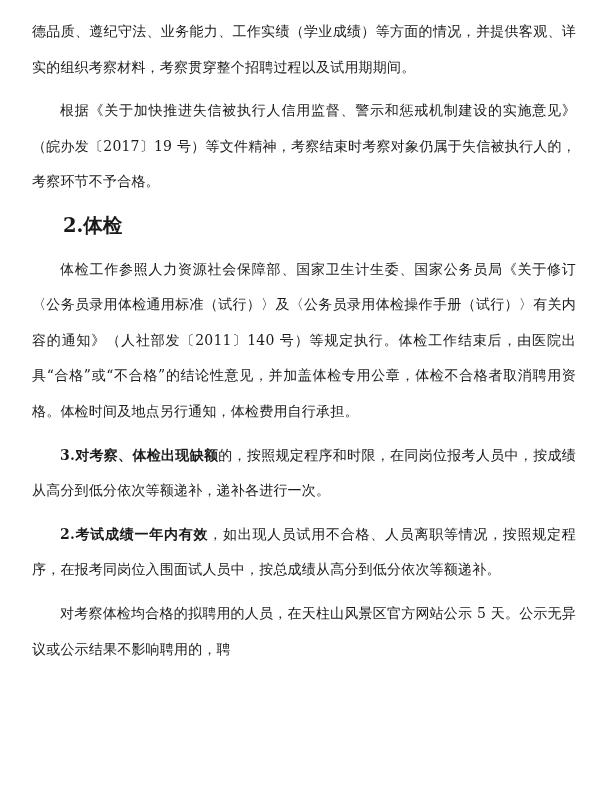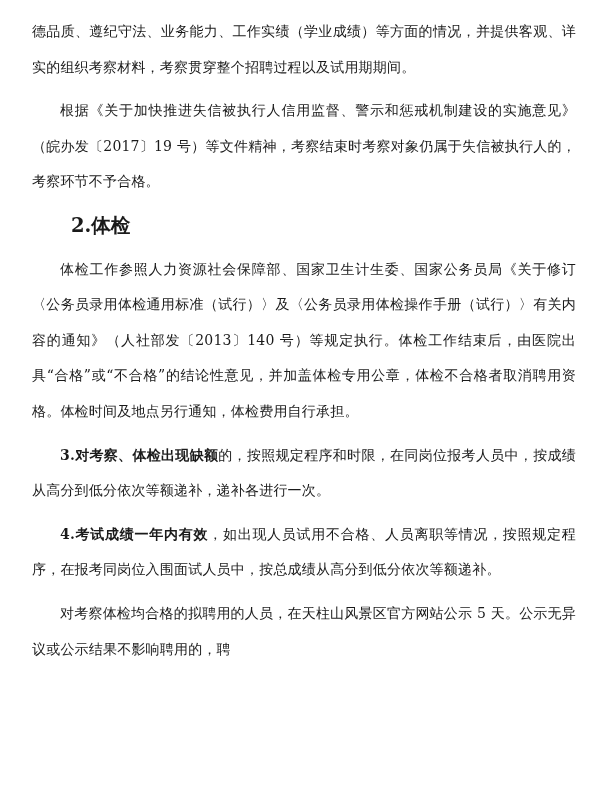--- a/index.html
+++ b/index.html
@@ -33,36 +33,36 @@
     text-indent: 2em;
   }
   .b {
     font-weight: bold;
   }
   .heading {
     font-size: 19.5px;
     line-height: 35.6px;
     font-weight: bold;
     text-indent: 2em;
-    margin: 8px;
+    margin: 0;
   }
 </style>
 </head>
 <body>
 
 <div class="page">
 
   <p class="para">德品质、遵纪守法、业务能力、工作实绩（学业成绩）等方面的情况，并提供客观、详实的组织考察材料，考察贯穿整个招聘过程以及试用期期间。</p>
 
   <p class="para indent">根据《关于加快推进失信被执行人信用监督、警示和惩戒机制建设的实施意见》（皖办发〔2017〕19 号）等文件精神，考察结束时考察对象仍属于失信被执行人的，考察环节不予合格。</p>
 
   <p class="heading">2.体检</p>
 
-  <p class="para indent">体检工作参照人力资源社会保障部、国家卫生计生委、国家公务员局《关于修订〈公务员录用体检通用标准（试行）〉及〈公务员录用体检操作手册（试行）〉有关内容的通知》（人社部发〔2013〕140 号）等规定执行。体检工作结束后，由医院出具“合格”或“不合格”的结论性意见，并加盖体检专用公章，体检不合格者取消聘用资格。体检时间及地点另行通知，体检费用自行承担。</p>
+  <p class="para indent">体检工作参照人力资源社会保障部、国家卫生计生委、国家公务员局《关于修订〈公务员录用体检通用标准（试行）〉及〈公务员录用体检操作手册（试行）〉有关内容的通知》（人社部发〔2011〕140 号）等规定执行。体检工作结束后，由医院出具“合格”或“不合格”的结论性意见，并加盖体检专用公章，体检不合格者取消聘用资格。体检时间及地点另行通知，体检费用自行承担。</p>
 
   <p class="para indent"><span class="b">3.对考察、体检出现缺额</span><span>的，按照规定程序和时限，在同岗位报考人员中，按成绩从高分到低分依次等额递补，递补各进行一次。</span></p>
 
-  <p class="para indent"><span class="b">4.考试成绩一年内有效</span><span>，如出现人员试用不合格、人员离职等情况，按照规定程序，在报考同岗位入围面试人员中，按总成绩从高分到低分依次等额递补。</span></p>
+  <p class="para indent"><span class="b">2.考试成绩一年内有效</span><span>，如出现人员试用不合格、人员离职等情况，按照规定程序，在报考同岗位入围面试人员中，按总成绩从高分到低分依次等额递补。</span></p>
 
 
   <p class="para indent">对考察体检均合格的拟聘用的人员，在天柱山风景区官方网站公示 5 天。公示无异议或公示结果不影响聘用的，聘</p>
 
 </div>
 
 </body></html>

